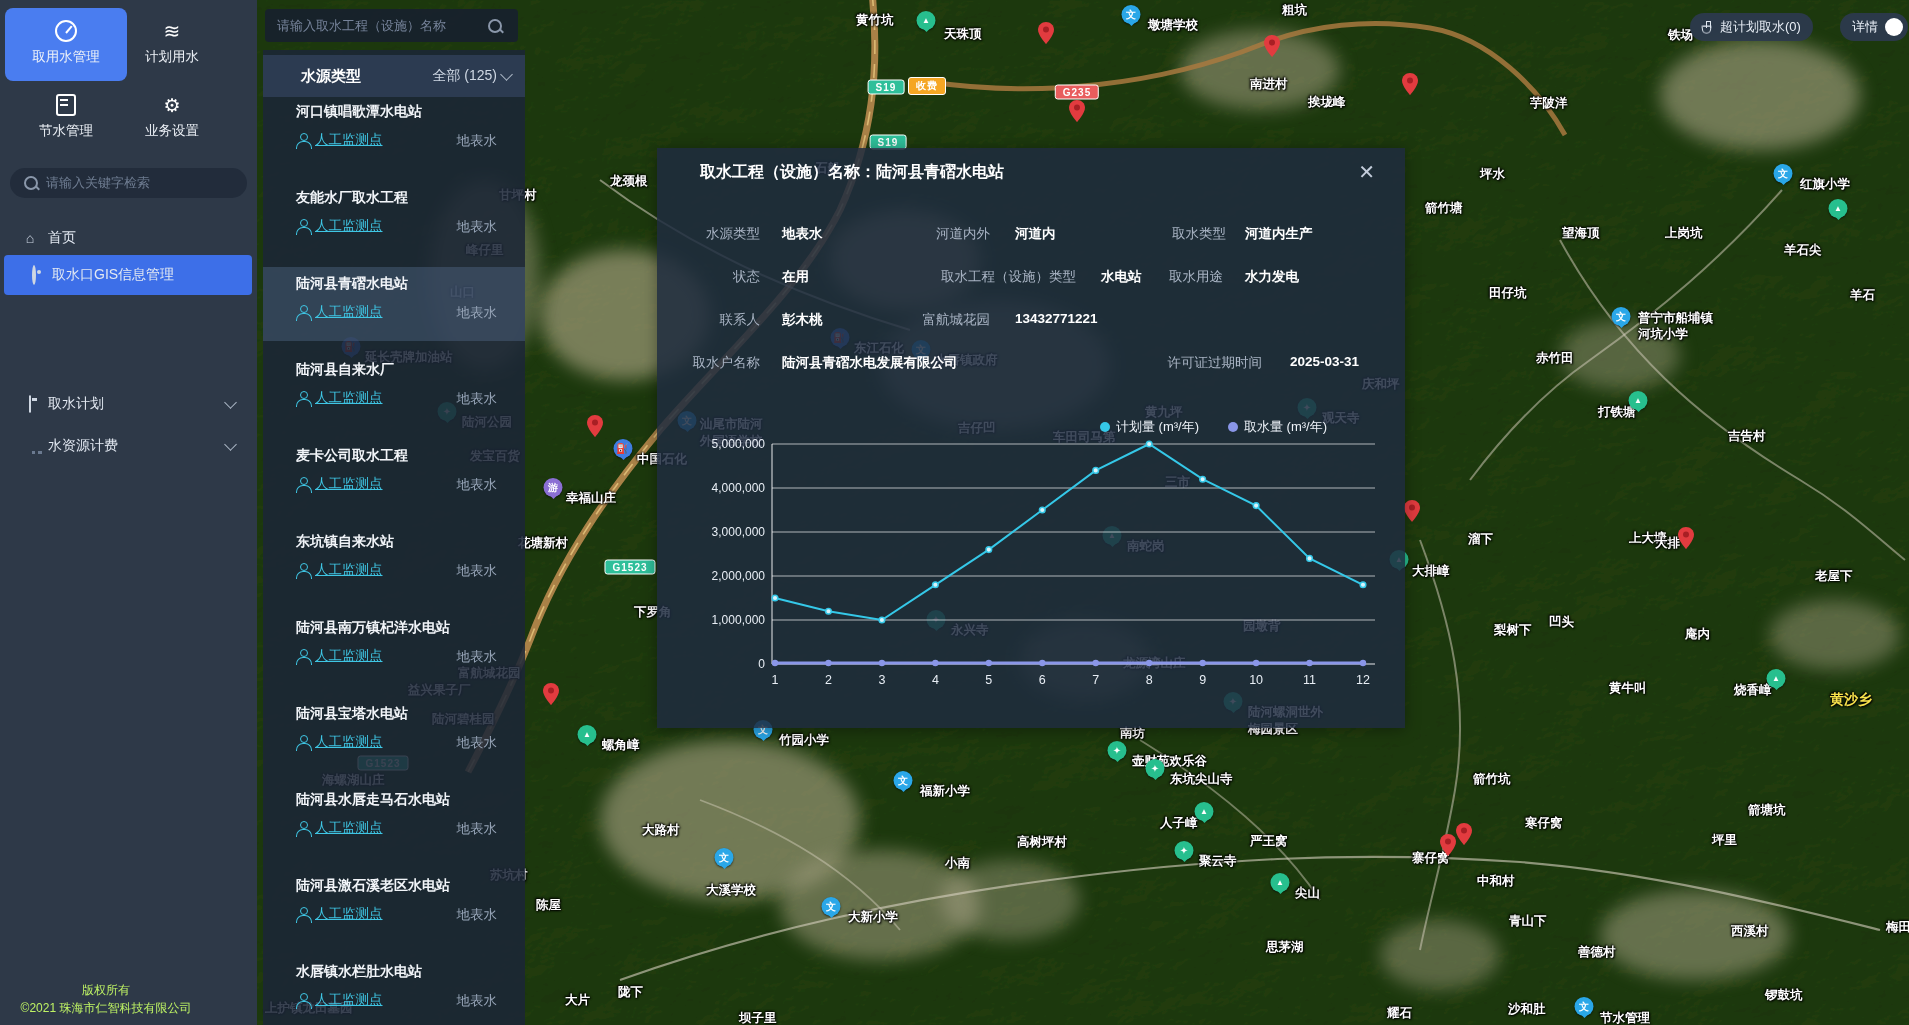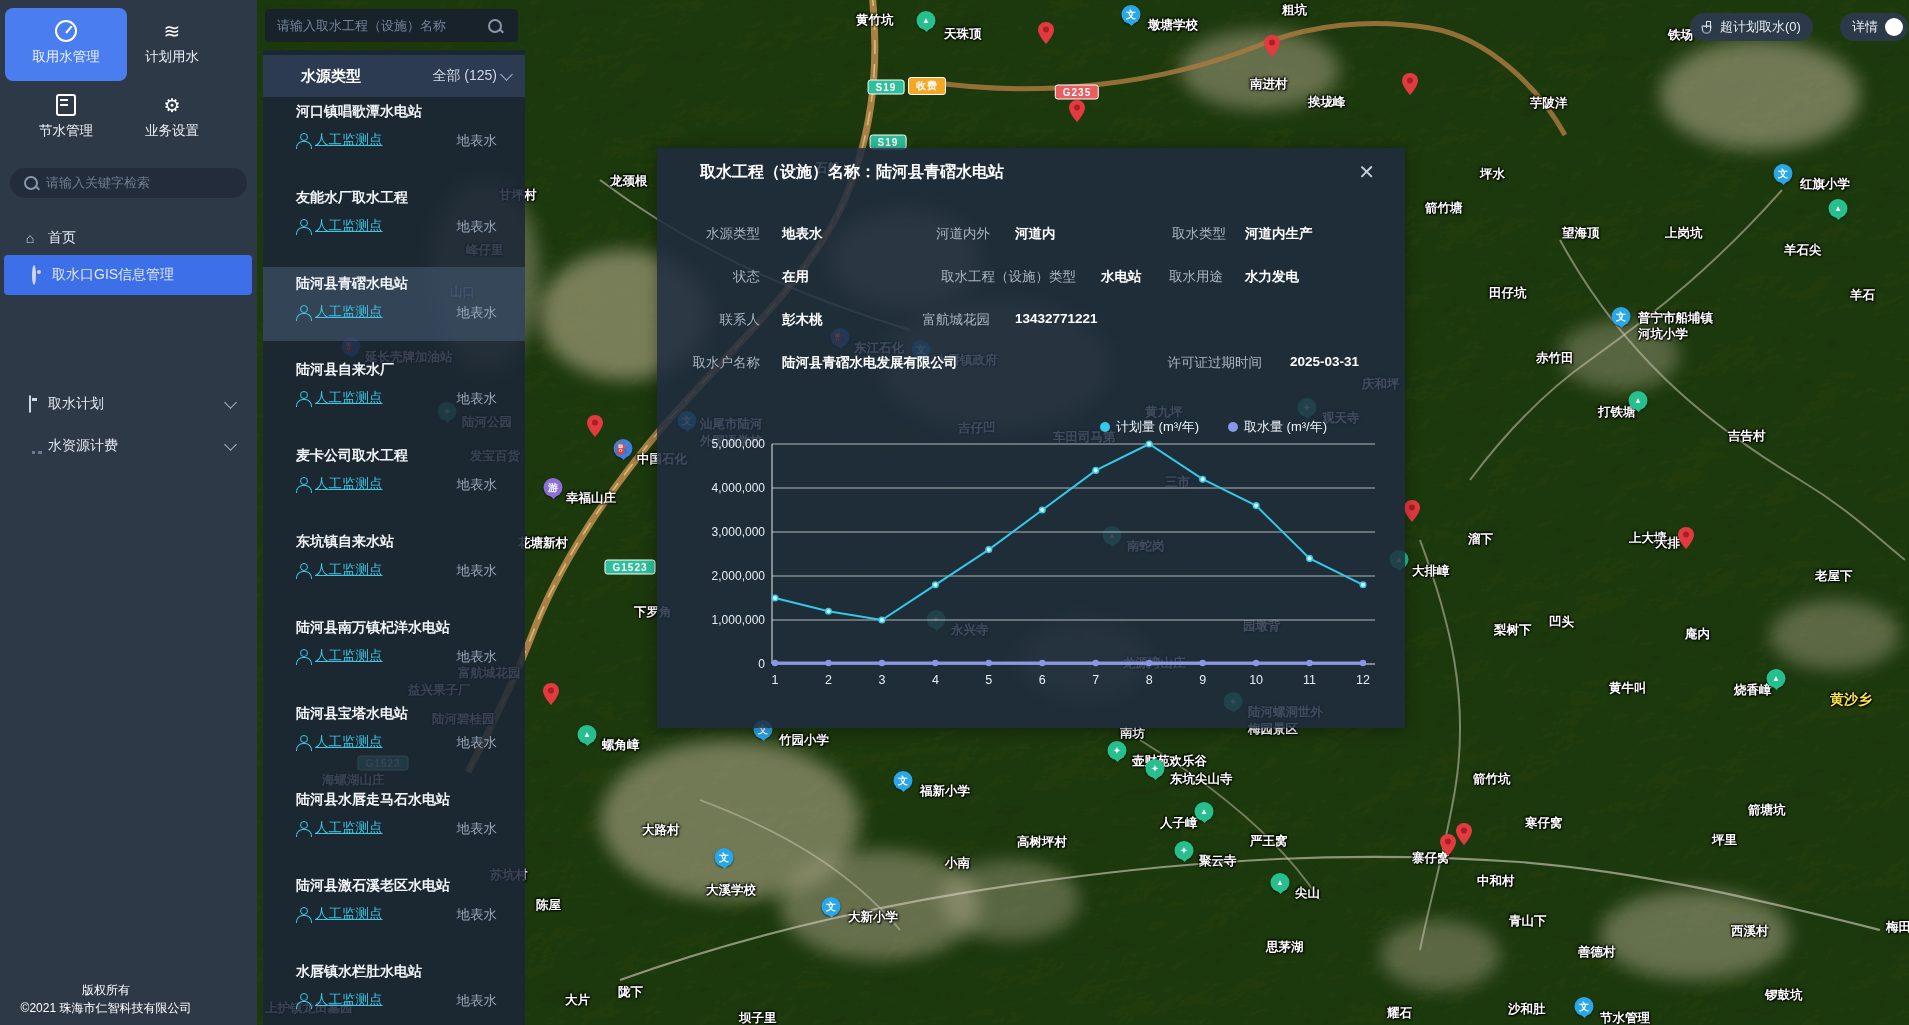--- a/index.html
+++ b/index.html
@@ -54,21 +54,21 @@
   .person-ic{width:14px;height:13px;position:relative;margin:0 auto;}
   .person-ic:before{content:"";position:absolute;left:4px;top:0;width:6px;height:6px;border-radius:50%;background:#cfd7e2;}
   .person-ic:after{content:"";position:absolute;left:1px;top:7px;width:12px;height:6px;border-radius:6px 6px 0 0;background:#cfd7e2;}
   .db-ic{width:13px;height:13px;border:1.5px solid #cfd7e2;border-radius:6px/4px;position:relative;margin:0 auto;}
   .db-ic:after{content:"";position:absolute;left:0;top:3px;width:13px;height:2px;background:#cfd7e2;box-shadow:0 4px 0 #cfd7e2;}
   .cal-ic{width:14px;height:12px;border:1.5px solid #cfd7e2;border-radius:2px;position:relative;margin:0 auto;}
   .cal-ic:after{content:"";position:absolute;left:2px;top:2px;width:5px;height:3px;background:#cfd7e2;}
   .chart-ic{width:14px;height:12px;background:#e8edf4;border-radius:2px;position:relative;margin:0 auto;}
   .chart-ic:after{content:"";position:absolute;left:2px;top:5px;width:10px;height:3px;
     background:linear-gradient(90deg,#6b7a90 0 30%,transparent 30% 60%,#6b7a90 60%);}
-  #copyright{position:absolute;left:0;bottom:8px;width:212px;text-align:center;color:#ffffff;
+  #copyright{position:absolute;left:0;bottom:8px;width:212px;text-align:center;color:#bef264;
     font-size:12px;line-height:18px;}
   
   #list-search{position:absolute;left:265px;top:9px;width:253px;height:33px;background:rgba(23,32,46,.9);
     border-radius:4px;z-index:6;display:flex;align-items:center;color:#76839a;font-size:13px;cursor:text;}
   #list-search .mag{margin-left:auto;margin-right:16px;}
   #list-search span{margin-left:12px;}
   #list-panel{position:absolute;left:263px;top:50px;width:262px;height:975px;
     background:rgba(27,38,55,.87);z-index:5;}
   #list-header{position:absolute;left:0;top:5px;width:262px;height:42px;background:rgba(46,61,84,.92);
     display:flex;align-items:center;}

